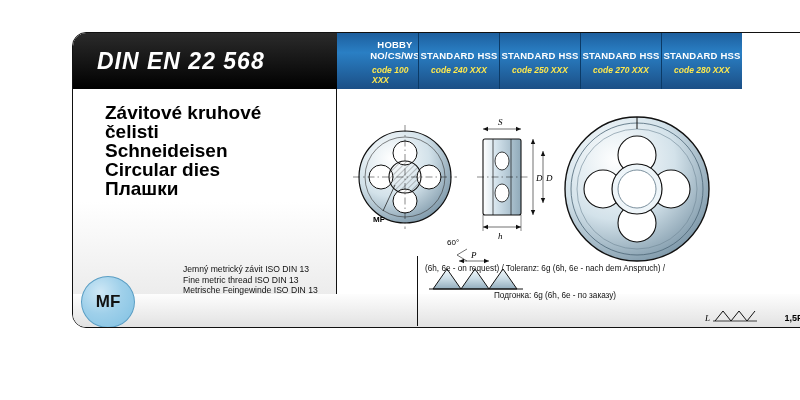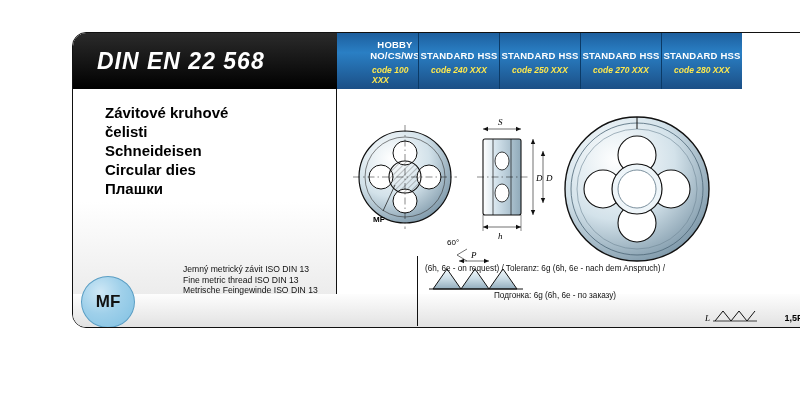--- a/index.html
+++ b/index.html
@@ -88,21 +88,21 @@
     top: 56px;
     width: 264px;
     height: 206px;
     background: linear-gradient(180deg,#ffffff 0%, #ffffff 55%, #ececec 100%);
     box-sizing: border-box;
     border-right: 1px solid #111;
     border-bottom: 1px solid #111;
   }
   .left-panel .titles {
     padding: 14px 0 0 32px;
-    font-size: 15px;
+    font-size: 19px;
     font-weight: bold;
     line-height: 19px;
     color: #000;
   }
 
   
   .draw-area {
     position: absolute;
     left: 264px;
     top: 56px;

